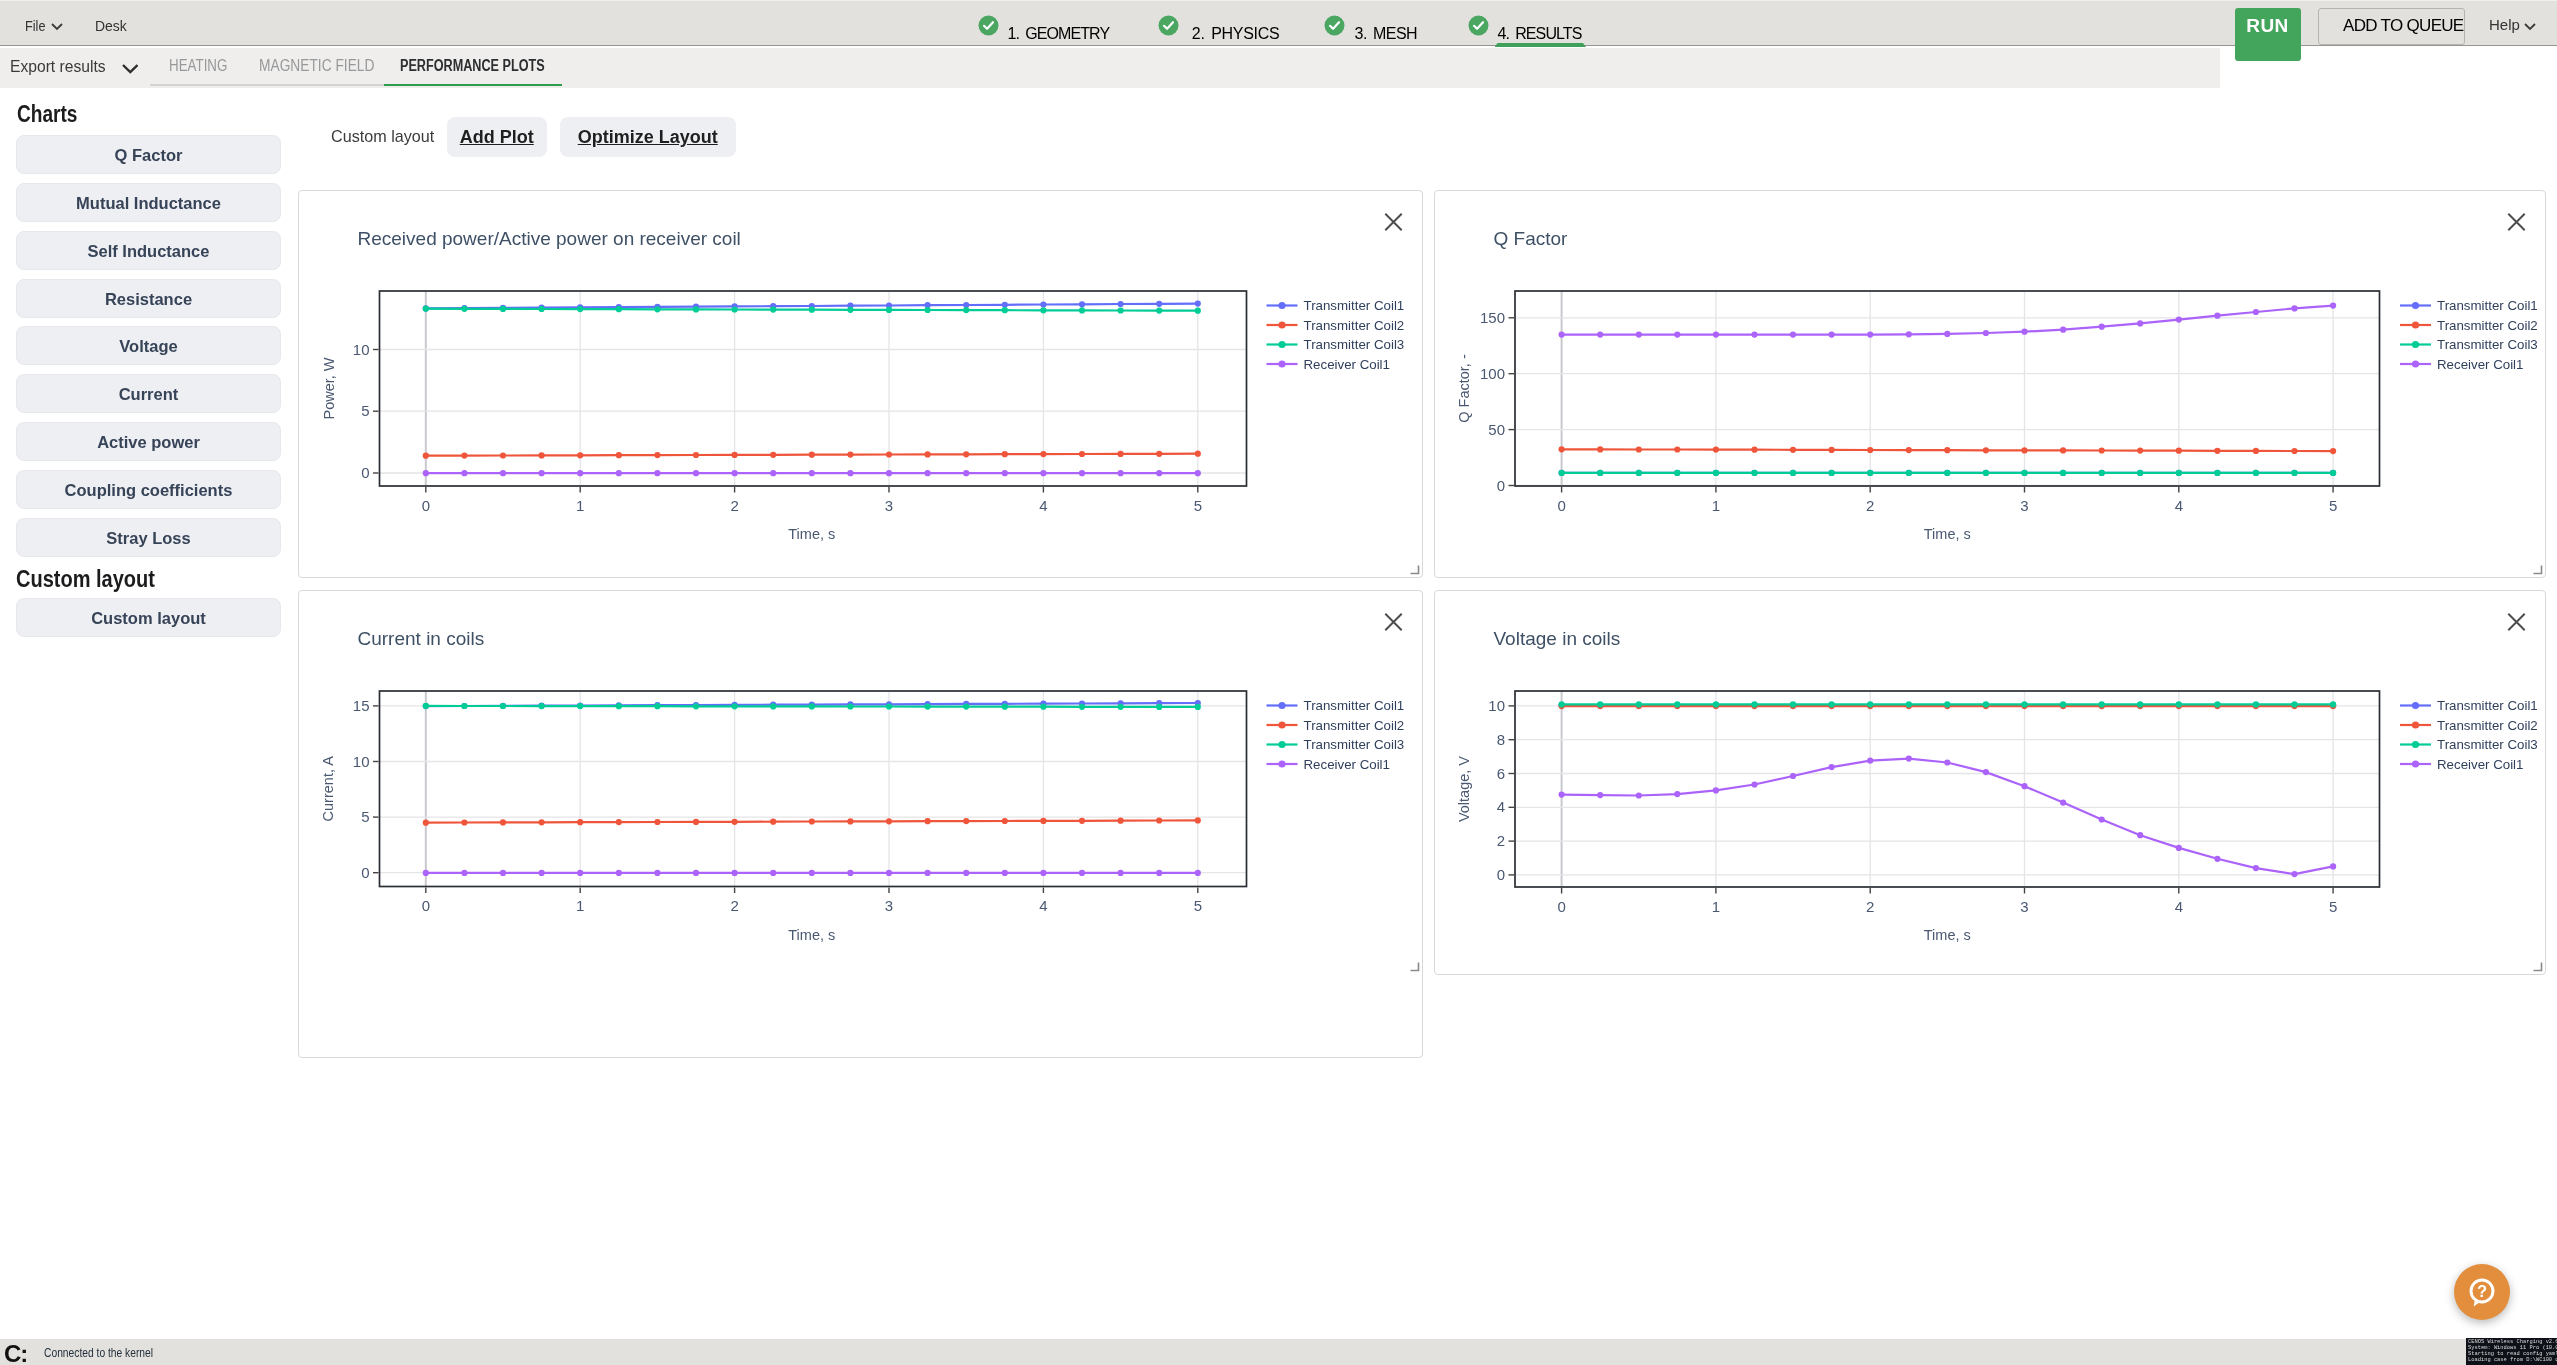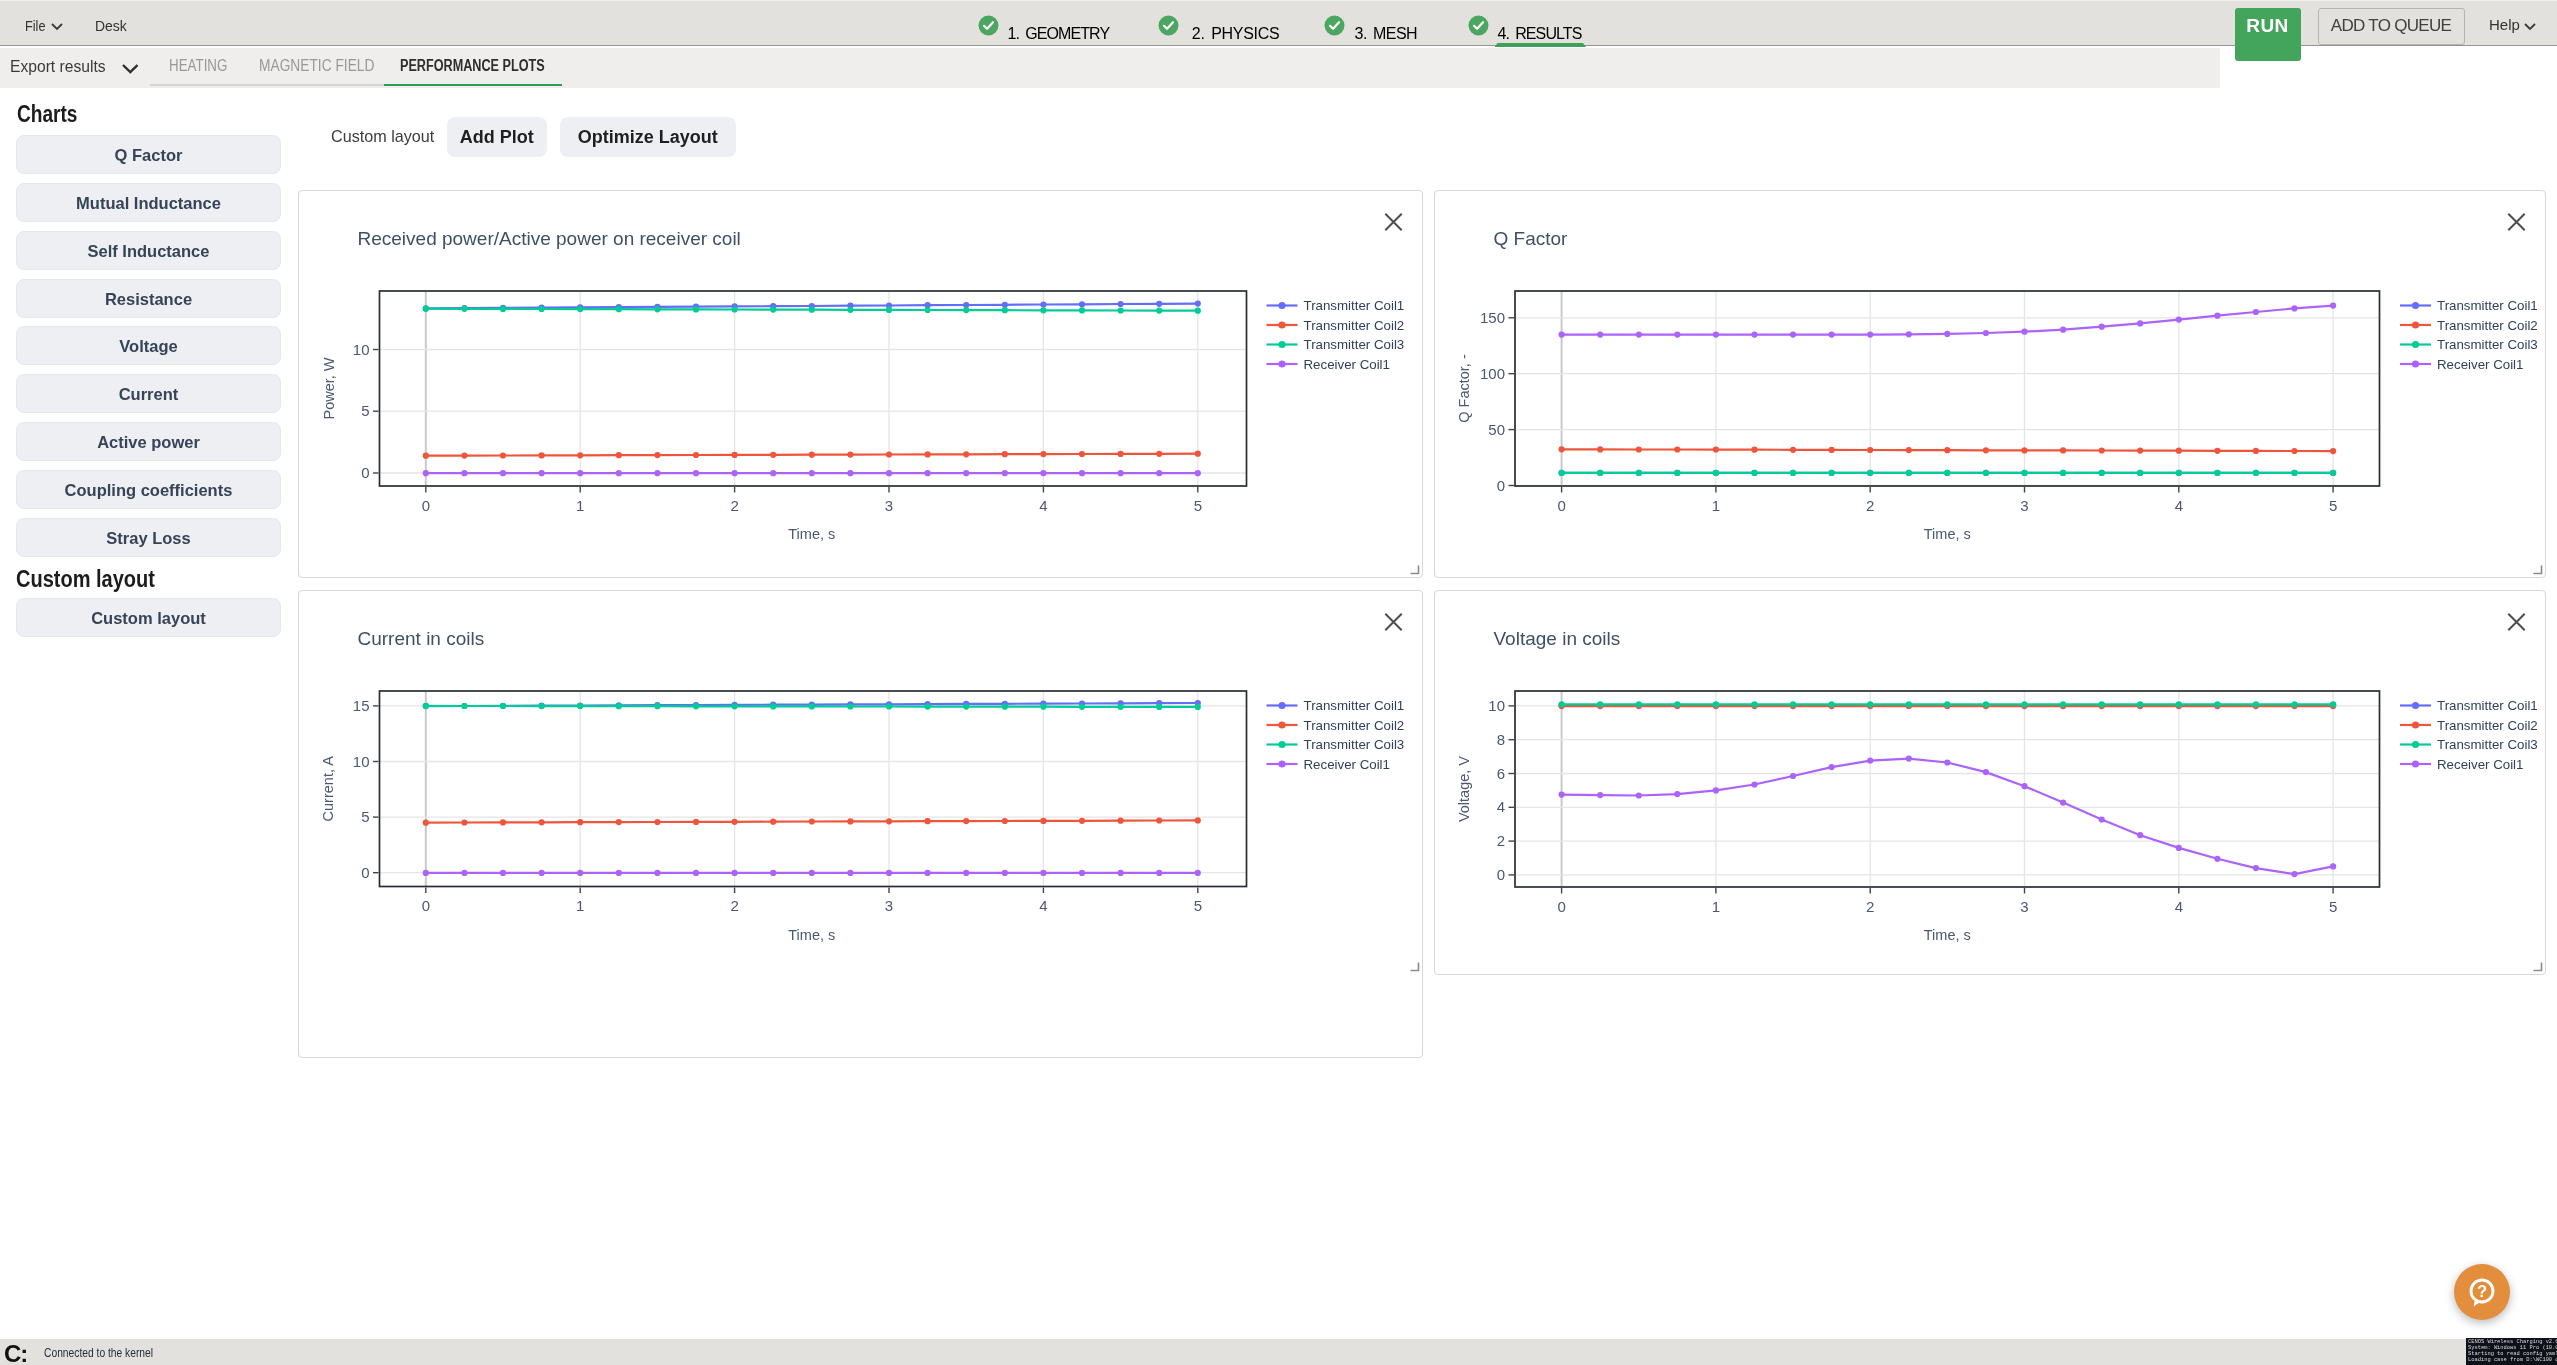--- a/index.html
+++ b/index.html
@@ -9,21 +9,21 @@
 .toolbar { position:absolute; left:0; top:47.5px; width:2220px; height:40.5px;
   background:#efeeec; }
 .abs { position:absolute; }
 .step { position:absolute; top:24px; font-size:16px; color:#000000; }
 .h1 { position:absolute; font-size:23px; font-weight:bold; color:#1c1c1e; }
 .sbtn { position:absolute; left:16px; width:265px; height:39.2px; background:#edeff3;
   border:1px solid #e6e8ee; border-radius:8px; font-size:16.5px; font-weight:600;
   color:#374357; text-align:center; line-height:38px; }
 .cbtn { position:absolute; top:116.7px; height:40.5px; background:#edeff2;
   border-radius:8px; font-size:18px; font-weight:bold; color:#1f1f1f;
-  text-align:center; line-height:40px; }
+  text-align:center; line-height:40px;text-decoration:underline; }
 .panel { position:absolute; background:#fff; border:1px solid #d8d8dc; border-radius:4px; }
 .statusbar { position:absolute; left:0; top:1338.5px; width:2557px; height:26.5px;
   background:#e3e1dd; }
 .console { position:absolute; left:2466px; top:1338px; width:91px; height:27px;
   background:#0e1117; color:#d9dbde; font-family:"Liberation Mono", monospace;
   font-size:5.4px; line-height:6.1px; overflow:hidden; padding:1px 0 0 2px;
   white-space:nowrap; }
 .fab { position:absolute; left:2454px; top:1263.5px; width:56px; height:56px;
   border-radius:50%; background:#e28e3c; box-shadow:0 3px 10px rgba(0,0,0,0.28);
   display:flex; align-items:center; justify-content:center; }
@@ -53,21 +53,21 @@
     <span class="step" style="left:1354.6px;letter-spacing:-0.6px;word-spacing:2.5px">3. MESH</span>
     <svg width="21" height="21" style="position:absolute;left:1467.6px;top:14.0px" viewBox="0 0 21 21">
       <circle cx="10.5" cy="10.5" r="10" fill="#4aa661"></circle>
       <path d="M6,10.8 L9.1,13.8 L15,7.2" stroke="#fff" stroke-width="2.2" fill="none" stroke-linecap="round" stroke-linejoin="round"></path>
     </svg>
     <span class="step" style="left:1497.6px;letter-spacing:-0.9px;word-spacing:2.5px">4. RESULTS</span>
     <div style="position:absolute;left:1494.5px;top:41.5px;width:91.5px;height:4.5px;background:#3fa05a;clip-path:polygon(3.5px 0,88px 0,91.5px 4.5px,0 4.5px)"></div>
   <div class="abs" style="left:2234.5px;top:7px;width:66px;height:53px;background:#43a45c;border-radius:3px;
     color:#fff;font-size:19px;font-weight:bold;text-align:center;line-height:36.5px;letter-spacing:0.5px">RUN</div>
   <div class="abs" style="left:2317.5px;top:7px;width:147px;height:36.5px;border:1.5px solid #b7b3ae;border-radius:3px;
-    color:#404040;font-size:17px;text-align:center;line-height:34px;letter-spacing:-0.7px">ADD TO QUEUE</div>
+    color:#000000;font-size:17px;text-align:right;line-height:34px;letter-spacing:-0.7px">ADD TO QUEUE</div>
   <span class="abs" style="left:2489px;top:15px;font-size:15px;color:#333">Help</span>
   <svg width="12" height="10" style="position:absolute;left:2524px;top:20.5px" viewBox="0 0 12 10">
       <path d="M1,2 L6.0,7 L11,2" stroke="#3a3a3a" stroke-width="1.8" fill="none"></path>
     </svg>
 </div>
 <div class="toolbar">
   <span class="abs" style="left:9.5px;top:9.5px;font-size:17px;color:#3a3a3a;transform:scaleX(0.92);transform-origin:left">Export results</span>
   <svg width="16.5" height="12" style="position:absolute;left:121.5px;top:15px" viewBox="0 0 16.5 12">
       <path d="M1,2 L8.25,9 L15.5,2" stroke="#2e2e2e" stroke-width="2.4" fill="none"></path>
     </svg>

